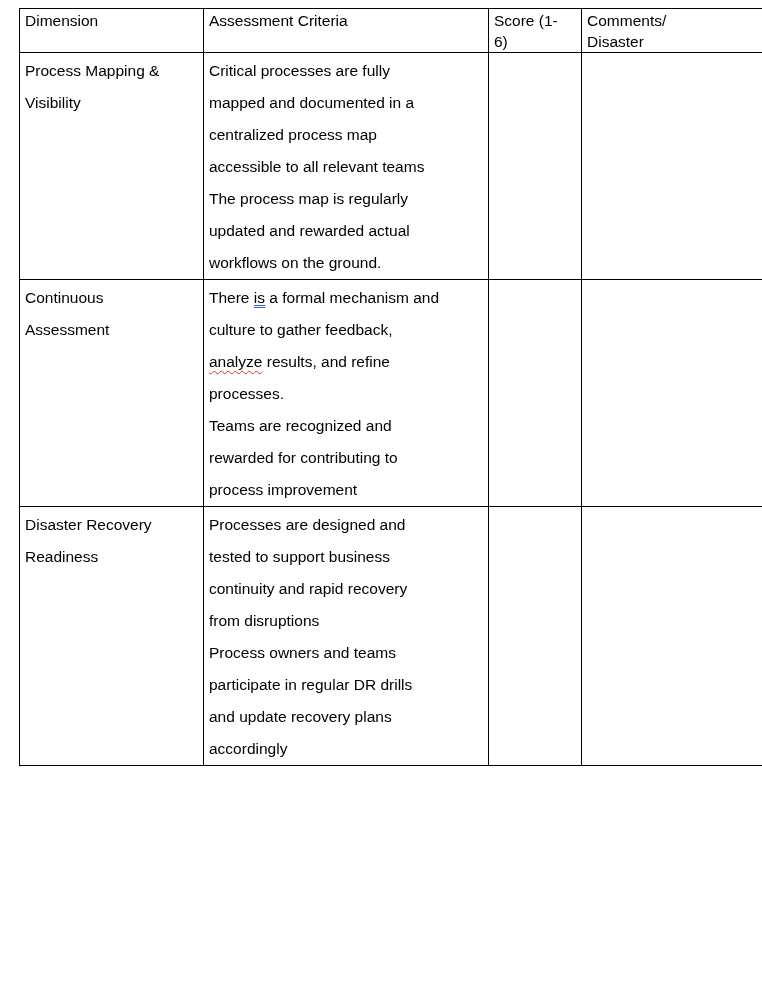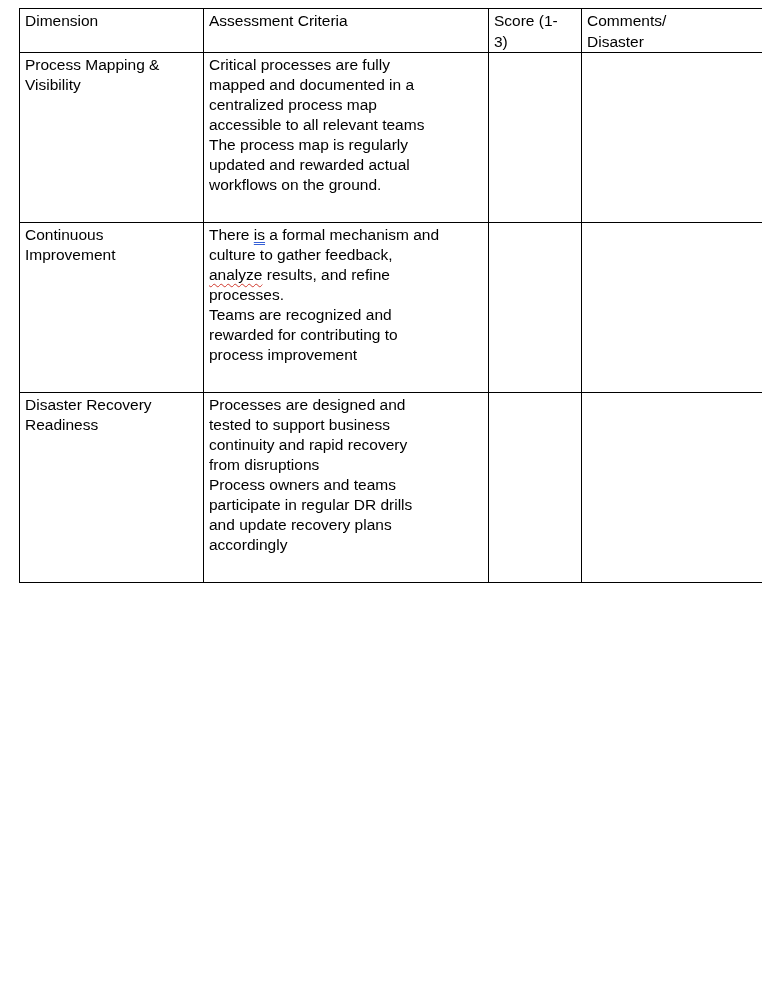--- a/index.html
+++ b/index.html
@@ -26,21 +26,21 @@
     border: 1.5px solid var(--border, #000000);
     vertical-align: top;
     text-align: left;
     font-size: 15.5px;
     font-weight: normal;
     padding: 2px 5px 0 5px;
     white-space: pre-line;
     overflow: hidden;
   }
   table.rubric th { line-height: 20.5px; }
-  table.rubric td { line-height: 20px; }
+  table.rubric td { line-height: 32px; }
   tr.r-head { height: 44px; }
   tr.r1 { height: 170px; }
   tr.r2 { height: 98px; }
   tr.r3 { height: 170px; }
   tr.r4 { height: 144px; }
   tr.r5 { height: 170px; }
   tr.r6 { height: 190px; }
   .mark-grammar {
     text-decoration: underline;
     text-decoration-style: double;
@@ -73,21 +73,21 @@
       <col style="width:184px">
       <col style="width:285px">
       <col style="width:93px">
       <col style="width:187px">
     </colgroup>
     <tbody>
       <tr class="r-head">
         <th>Dimension</th>
         <th>Assessment Criteria</th>
         <th>Score (1-
-3)</th>
+6)</th>
         <th>Comments/
 Disaster</th>
       </tr>
 
       <tr class="r1">
         <td>Process Mapping &amp;
 Visibility</td>
         <td>Critical processes are fully
 mapped and documented in a
 centralized process map
@@ -97,21 +97,21 @@
 workflows on the ground.</td>
         <td></td>
         <td></td>
       </tr>
 
 
 
 
       <tr class="r5">
         <td>Continuous
-Improvement</td>
+Assessment</td>
         <td><span>There </span><span class="mark-grammar">is</span><span> a formal mechanism and
 culture to gather feedback,
 </span><span class="mark-spelling">analyze</span><span> results, and refine
 processes.
 Teams are recognized and
 rewarded for contributing to
 process improvement</span></td>
         <td></td>
         <td></td>
       </tr>

